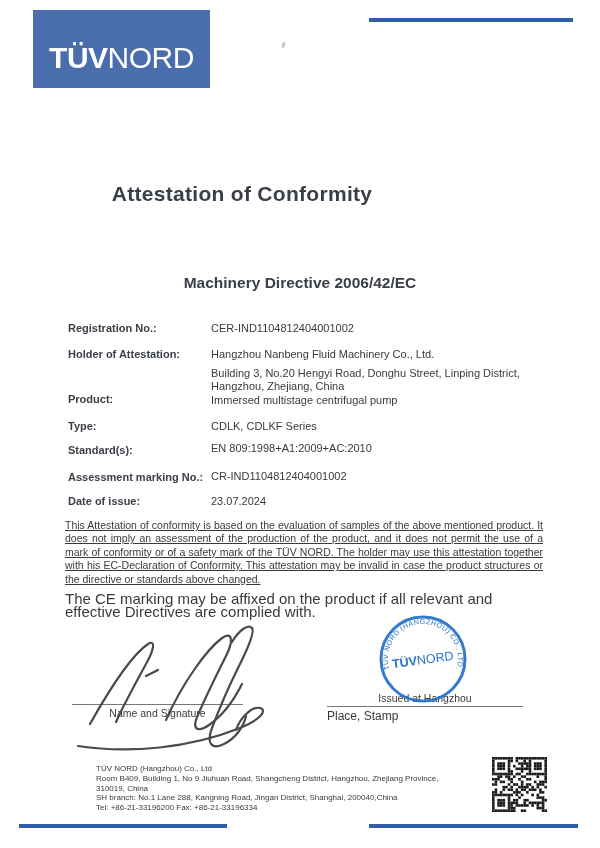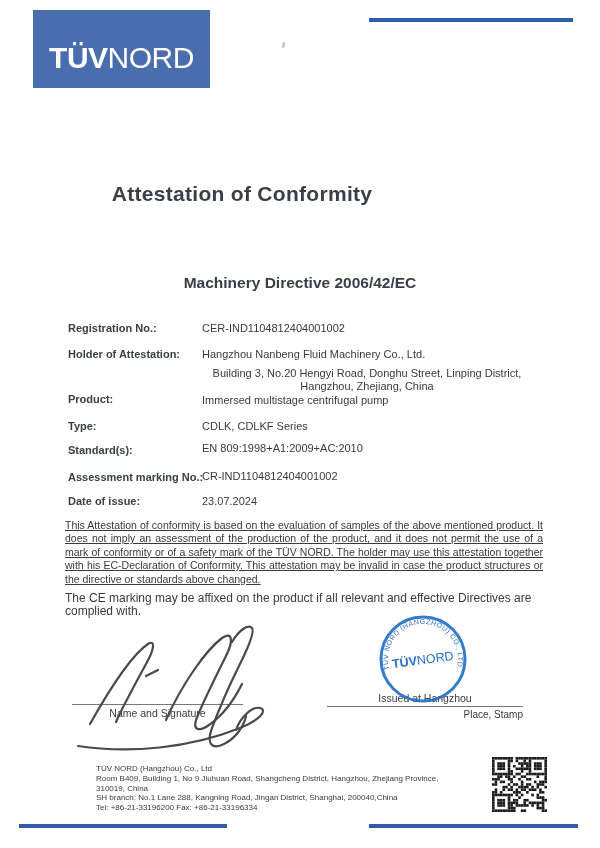--- a/index.html
+++ b/index.html
@@ -40,36 +40,36 @@
     left: 65px; top: 231px; width: 477px;
     font-size: 11px; line-height: 14px; text-align: justify;
   }
   .directive {
     left: 0; top: 274px; width: 600px;
     text-align: center; font-size: 15.5px; font-weight: bold; color: #3a3f47;
   }
 
   
   .field-label { position: absolute; left: 68px; font-size: 11px; font-weight: bold; color: #3a3f47; white-space: nowrap; }
-  .field-value { position: absolute; left: 202px; font-size: 11px; color: #3a3a3a; white-space: nowrap; text-align: center; }
+  .field-value { position: absolute; left: 211px; font-size: 11px; color: #3a3a3a; white-space: nowrap; }
   .addr { line-height: 13.5px; white-space: normal; width: 330px; }
 
   
   .para1 { left: 65px; top: 519px; width: 478px; font-size: 10.5px; line-height: 13.4px; text-align: justify; text-decoration: underline; }
-  .para2 { left: 65px; top: 592px; width: 478px; font-size: 12px; line-height: 13.4px; }
+  .para2 { left: 65px; top: 592px; width: 478px; font-size: 15px; line-height: 13.4px; }
 
   
   .sign-svg { left: 60px; top: 620px; width: 230px; height: 135px; pointer-events: none; }
   .sign-line { left: 72px; top: 704px; width: 171px; border-top: 1.4px solid #777; }
   .sign-label { left: 72px; top: 707px; width: 171px; text-align: center; font-size: 10.5px; }
 
   
   .issued-text { left: 327px; top: 692px; width: 196px; text-align: center; font-size: 10.5px; }
   .issue-line { left: 327px; top: 706px; width: 196px; border-top: 1.4px solid #777; }
-  .place-text { left: 327px; top: 709px; width: 196px; text-align: right; font-size: 10px; }
+  .place-text { left: 327px; top: 709px; width: 196px; text-align: left; font-size: 12px; }
   .stamp-svg { left: 378px; top: 614px; width: 90px; height: 90px; }
 
   
   .footer-block { left: 69px; top: 764px; width: 400px; font-size: 8px; line-height: 9.8px; color: #3a3a3a; margin-left: 27px; }
   .qr-svg { left: 492px; top: 757px; width: 55px; height: 55px; }
   .bottom-line-left  { left: 19px;  top: 824px; width: 208px; height: 4px; background: #2f5cab; }
   .bottom-line-right { left: 369px; top: 824px; width: 209px; height: 4px; background: #2f5cab; }
 </style>
 </head>
 <body>

